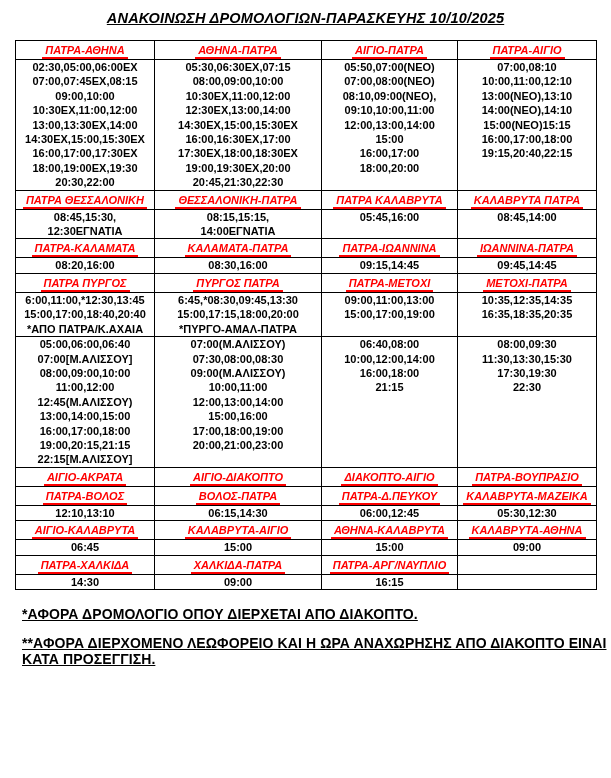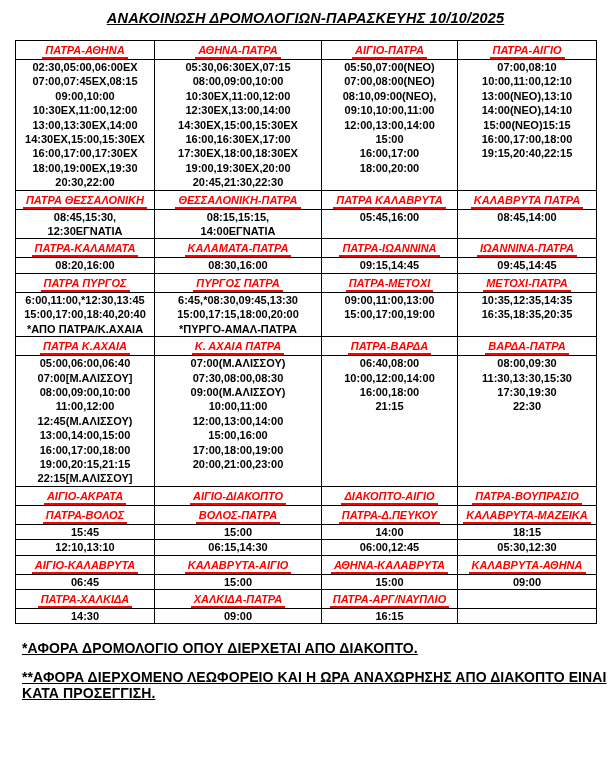--- a/index.html
+++ b/index.html
@@ -161,26 +161,20 @@
 *ΑΠΟ ΠΑΤΡΑ/Κ.ΑΧΑΙΑ</td>
         <td class="val">6:45,*08:30,09:45,13:30
 15:00,17:15,18:00,20:00
 *ΠΥΡΓΟ-ΑΜΑΛ-ΠΑΤΡΑ</td>
         <td class="val">09:00,11:00,13:00
 15:00,17:00,19:00</td>
         <td class="val">10:35,12:35,14:35
 16:35,18:35,20:35</td>
       </tr>
       <tr>
-        <td class="hdr"><span class="hdr-text">ΠΑΤΡΑ Κ.ΑΧΑΙΑ</span></td>
-        <td class="hdr"><span class="hdr-text">Κ. ΑΧΑΙΑ ΠΑΤΡΑ</span></td>
-        <td class="hdr"><span class="hdr-text">ΠΑΤΡΑ-ΒΑΡΔΑ</span></td>
-        <td class="hdr"><span class="hdr-text">ΒΑΡΔΑ-ΠΑΤΡΑ</span></td>
-      </tr>
-      <tr>
         <td class="val">05:00,06:00,06:40
 07:00[Μ.ΑΛΙΣΣΟΥ]
 08:00,09:00,10:00
 11:00,12:00
 12:45(Μ.ΑΛΙΣΣΟΥ)
 13:00,14:00,15:00
 16:00,17:00,18:00
 19:00,20:15,21:15
 22:15[Μ.ΑΛΙΣΣΟΥ]</td>
         <td class="val">07:00(Μ.ΑΛΙΣΣΟΥ)
@@ -206,26 +200,20 @@
         <td class="hdr"><span class="hdr-text">ΔΙΑΚΟΠΤΟ-ΑΙΓΙΟ</span></td>
         <td class="hdr"><span class="hdr-text">ΠΑΤΡΑ-ΒΟΥΠΡΑΣΙΟ</span></td>
       </tr>
       <tr>
         <td class="hdr"><span class="hdr-text">ΠΑΤΡΑ-ΒΟΛΟΣ</span></td>
         <td class="hdr"><span class="hdr-text">ΒΟΛΟΣ-ΠΑΤΡΑ</span></td>
         <td class="hdr"><span class="hdr-text">ΠΑΤΡΑ-Δ.ΠΕΥΚΟΥ</span></td>
         <td class="hdr"><span class="hdr-text">ΚΑΛΑΒΡΥΤΑ-ΜΑΖΕΙΚΑ</span></td>
       </tr>
       <tr>
-        <td class="val">15:45</td>
-        <td class="val">15:00</td>
-        <td class="val">14:00</td>
-        <td class="val">18:15</td>
-      </tr>
-      <tr>
         <td class="val">12:10,13:10</td>
         <td class="val">06:15,14:30</td>
         <td class="val">06:00,12:45</td>
         <td class="val">05:30,12:30</td>
       </tr>
       <tr>
         <td class="hdr"><span class="hdr-text">ΑΙΓΙΟ-ΚΑΛΑΒΡΥΤΑ</span></td>
         <td class="hdr"><span class="hdr-text">ΚΑΛΑΒΡΥΤΑ-ΑΙΓΙΟ</span></td>
         <td class="hdr"><span class="hdr-text">ΑΘΗΝΑ-ΚΑΛΑΒΡΥΤΑ</span></td>
         <td class="hdr"><span class="hdr-text">ΚΑΛΑΒΡΥΤΑ-ΑΘΗΝΑ</span></td>

